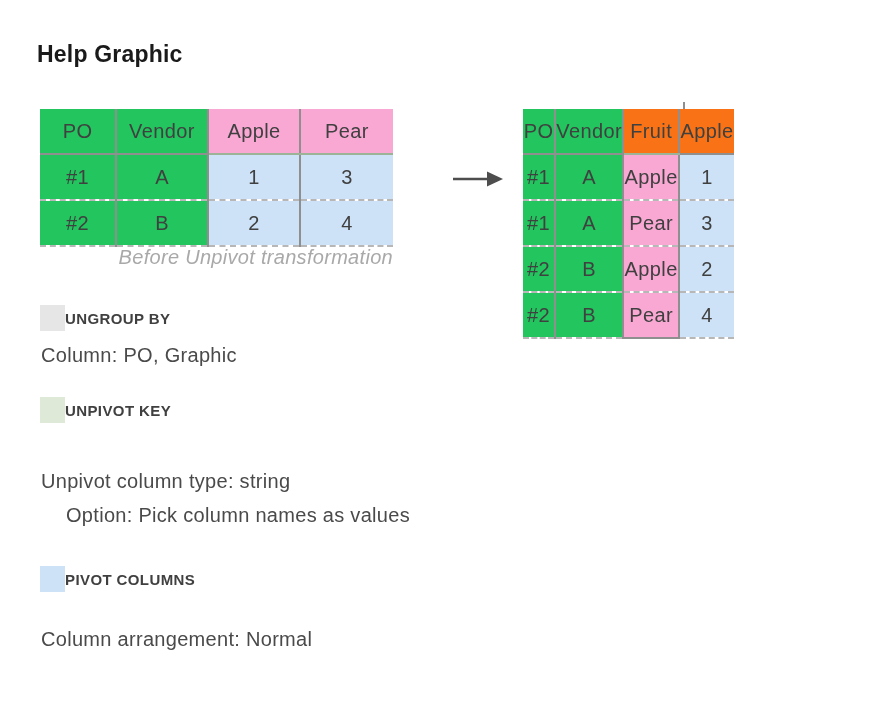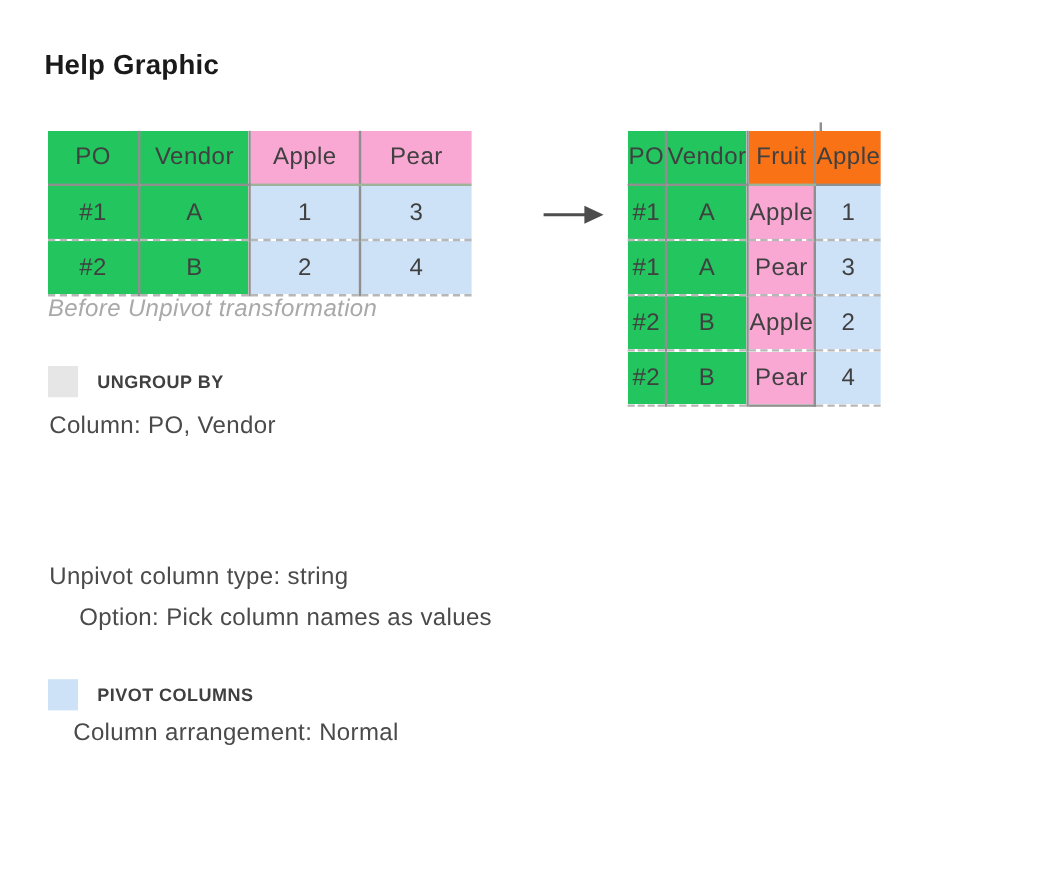--- a/index.html
+++ b/index.html
@@ -40,43 +40,43 @@
   td.solidb { border-bottom:2px solid #8f8f8f; }
 
   
   .tick { position:absolute; width:2px; height:8px; top:102px; background:#8f8f8f; }
   .tick-1 { left:683px; }
   .tick-2 { left:761px; }
 
   
   .caption {
     position:absolute; font-size:20px; font-style:italic; color:#a9a9a9;
-    text-align:left; letter-spacing:0.3px;
+    text-align:right; letter-spacing:0.3px;
   }
   .before-cap { left:40px;  width:353px; top:246px; }
   .after-cap  { left:523px; width:322px; top:338px; }
 
   
   .arrow { position:absolute; left:452px; top:170px; }
 
   
   .lsec {
-    position:absolute; left:40px; display:flex; align-items:center; gap:16px;
+    position:absolute; left:40px; display:flex; align-items:center; gap:0;
   }
   .s1 { top:305px; } .s2 { top:397px; } .s3 { top:566px; }
   .swatch { width:25px; height:26px; flex:0 0 auto; }
   .lhead {
     font-size:15px; font-weight:700; color:#404040; letter-spacing:0.4px;
   }
   .lline {
     position:absolute; left:41px; margin:0;
     font-size:20px; font-weight:300; color:#4a4a4a; letter-spacing:0.3px;
   }
   .l1 { top:344px; } .l2 { top:435px; } .l3 { top:470px; }
-  .l4 { top:504px;margin-left:25px; } .l5 { top:600px;margin-left:20px; } .l6 { top:650px; }
+  .l4 { top:504px;margin-left:25px; } .l5 { top:628px; } .l6 { top:650px; }
 </style>
 </head>
 <body>
 
 <div class="stage">
 
   <h1 class="title">Help Graphic</h1>
 
   <button class="close-btn" aria-label="Close">
     <svg width="26" height="26" viewBox="0 0 26 26">
@@ -160,22 +160,26 @@
         <td class="gr vr solidb">Pear</td>
         <td class="bl dash">4</td>
       </tr>
     </tbody>
   </table>
 
   <div class="lsec s1">
     <span class="swatch" style="background-color: rgb(230, 230, 230);"></span>
     <span class="lhead">UNGROUP BY</span>
   </div>
-  <p class="lline l1">Column: PO, Vendor</p>
+  <p class="lline l1">Column: PO, Graphic</p>
 
+  <div class="lsec s2">
+    <span class="swatch" style="background-color: rgb(223, 233, 216);"></span>
+    <span class="lhead">UNPIVOT KEY</span>
+  </div>
   <p class="lline l3">Unpivot column type: string</p>
   <p class="lline l4">Option: Pick column names as values</p>
 
   <div class="lsec s3">
     <span class="swatch" style="background-color: rgb(205, 226, 246);"></span>
     <span class="lhead">PIVOT COLUMNS</span>
   </div>
   <p class="lline l5">Column arrangement: Normal</p>
 
 </div>

